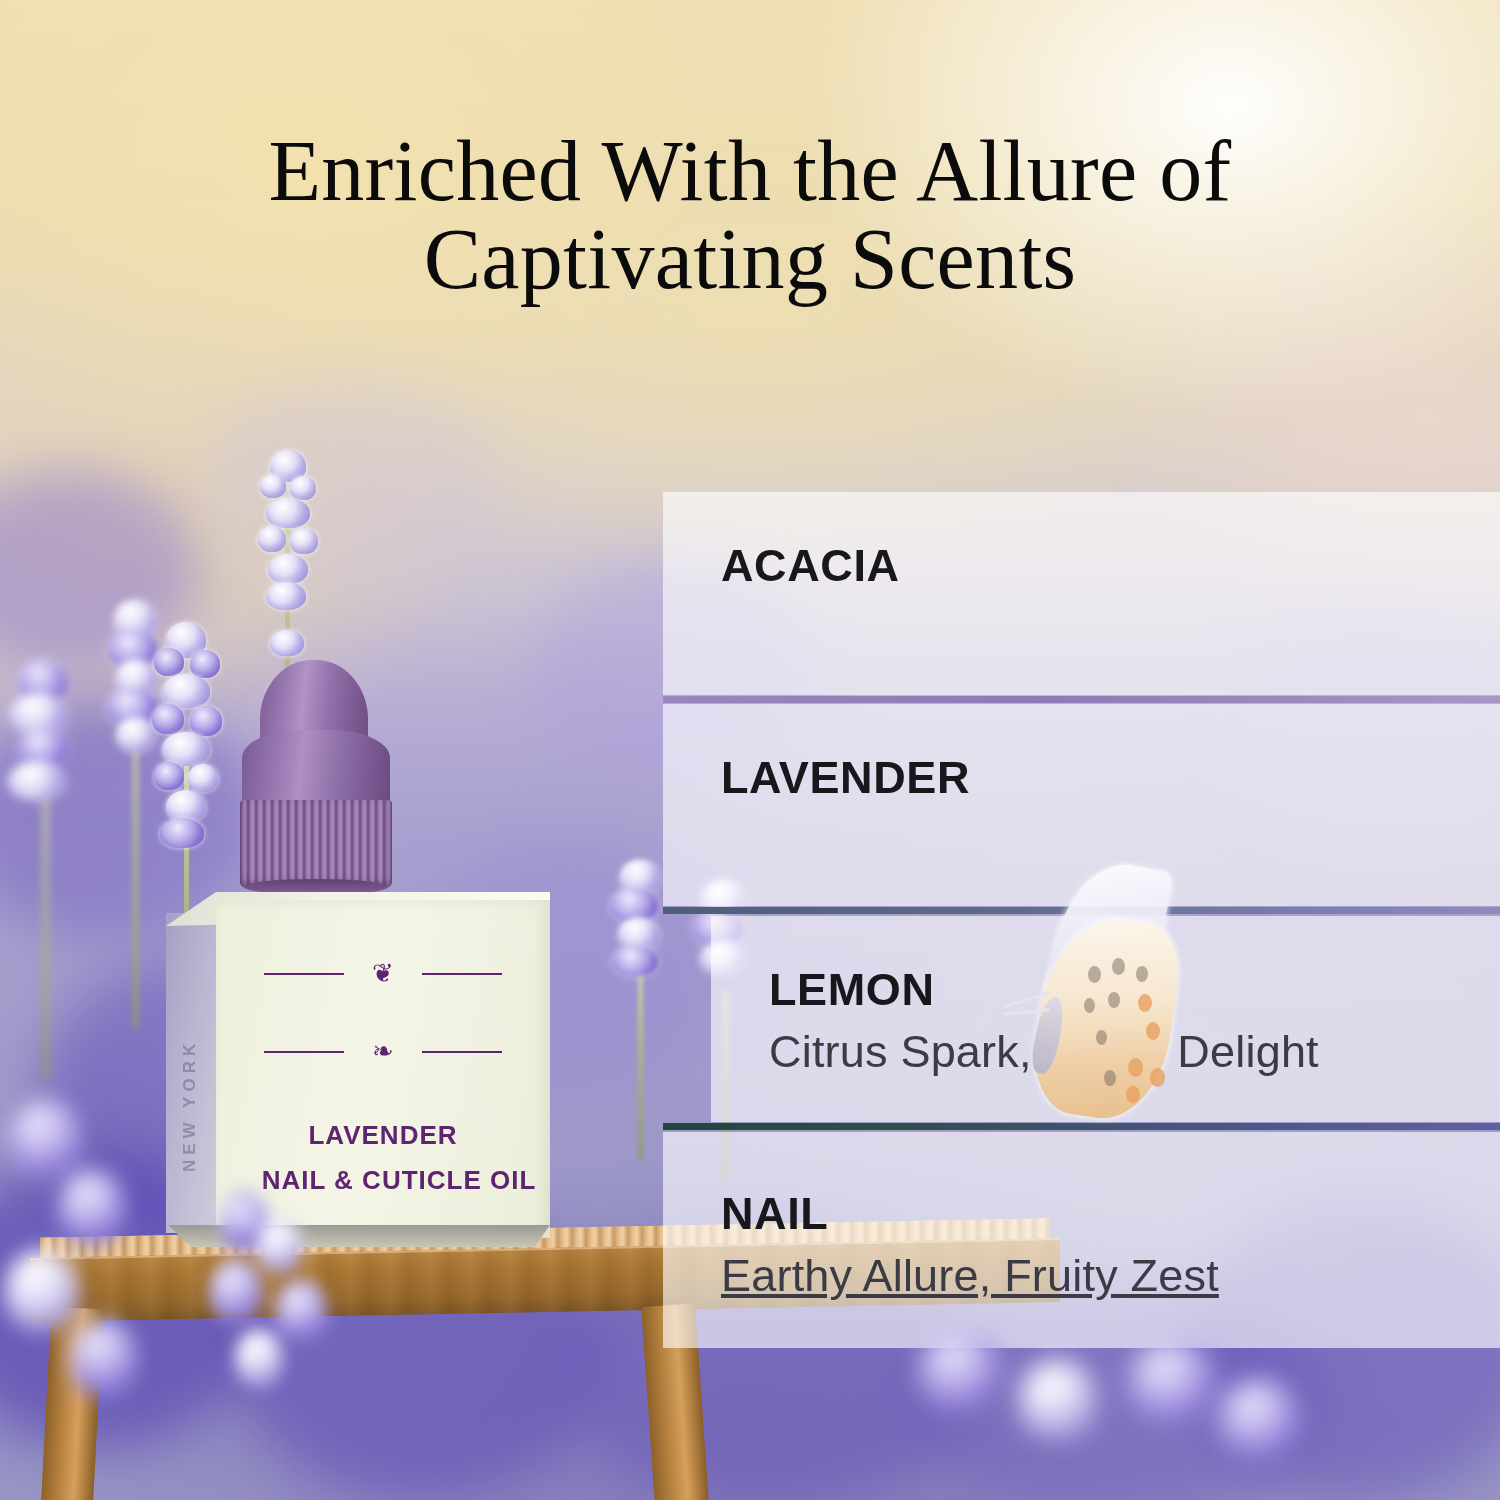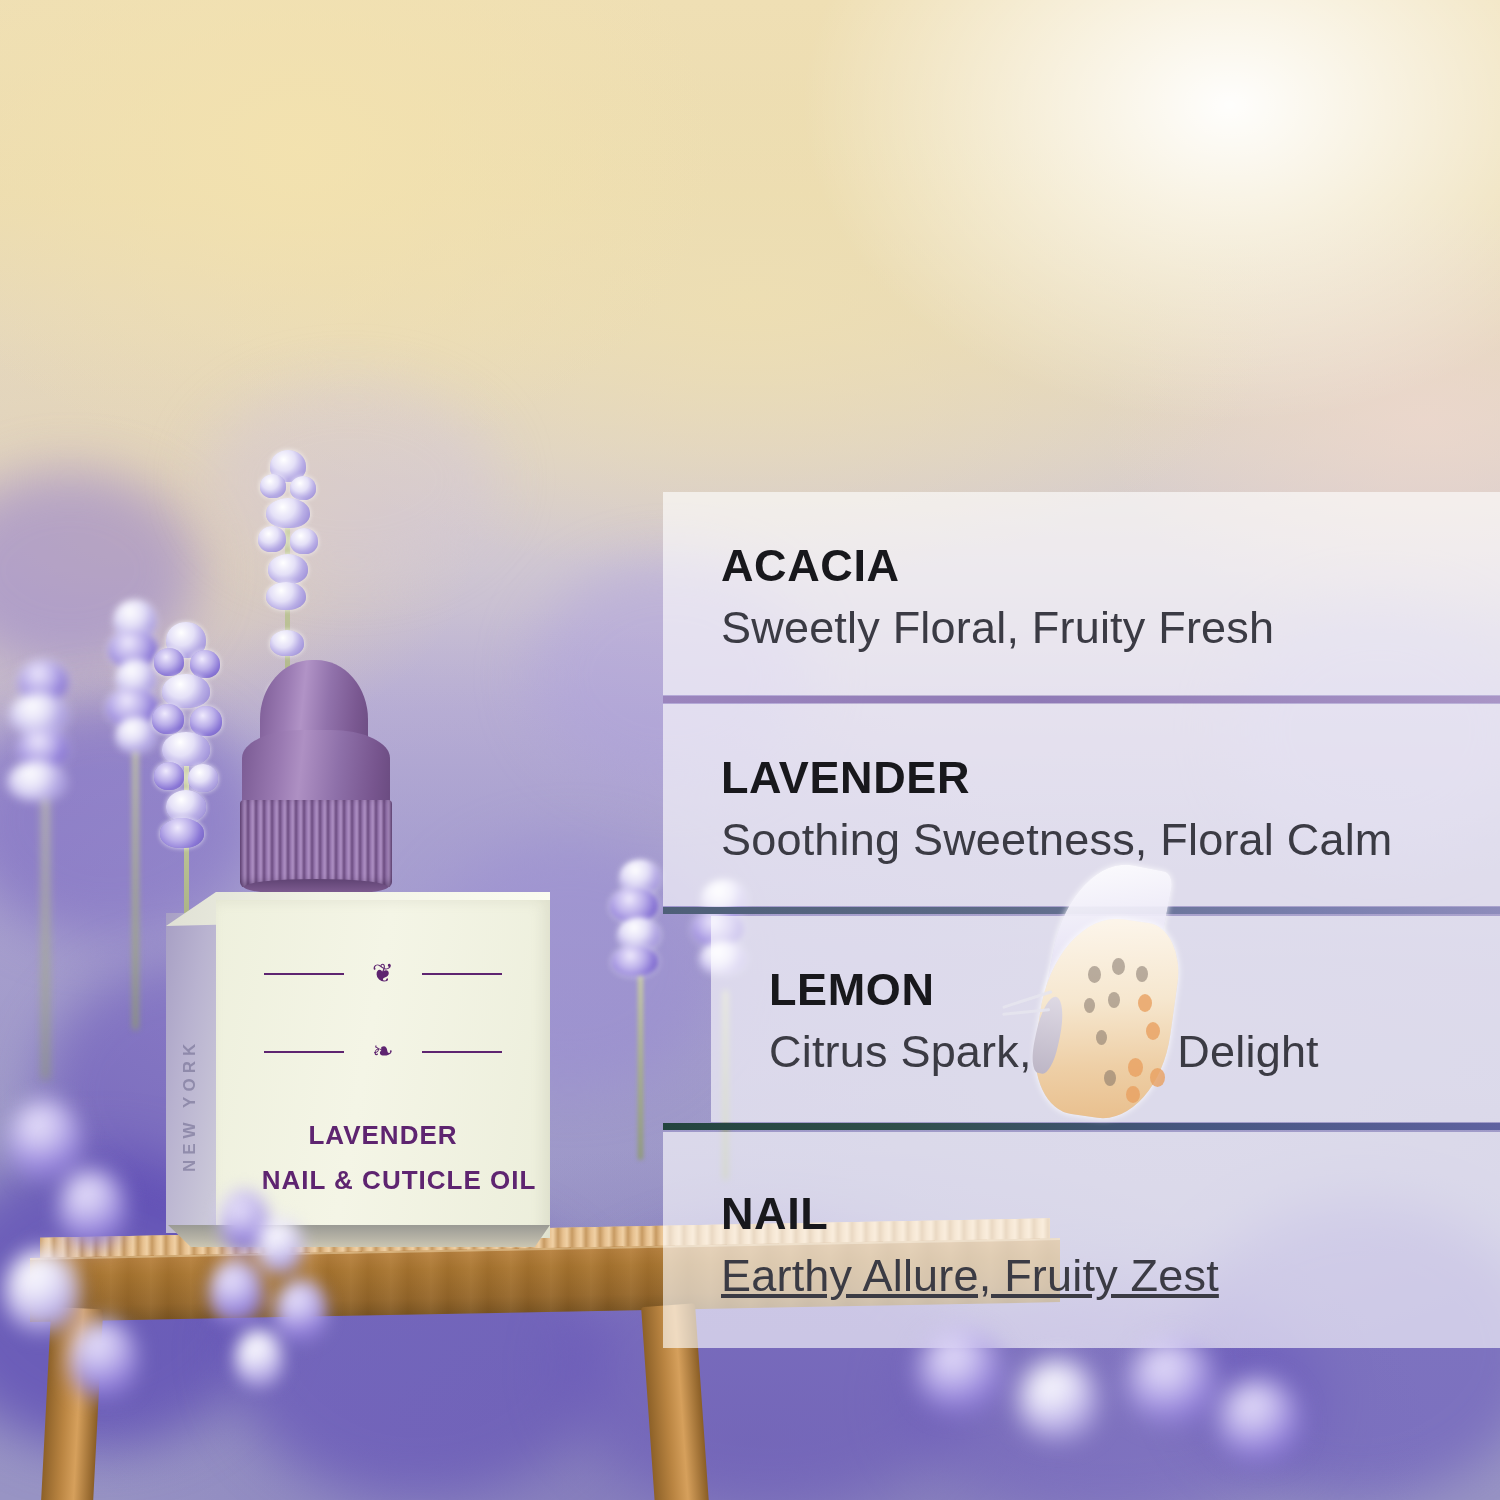--- a/index.html
+++ b/index.html
@@ -281,20 +281,24 @@
   <div class="blob" style="left:560px;  top:1230px; width:420px; height:280px; background:rgba(104,84,190,0.55);"></div>
   <div class="blob" style="left:900px;  top:1280px; width:420px; height:240px; background:rgba(112,92,194,0.5);"></div>
   <div class="blob" style="left:1180px; top:1200px; width:360px; height:300px; background:rgba(96,78,186,0.5);"></div>
   <div class="blob" style="left:530px;  top:560px;  width:280px; height:230px; background:rgba(175,162,222,0.45);"></div>
   <div class="blob" style="left:420px;  top:840px;  width:300px; height:250px; background:rgba(150,135,210,0.5);"></div>
   <div class="blob" style="left:1230px; top:600px;  width:300px; height:260px; background:rgba(186,178,224,0.4);"></div>
   <div class="blob" style="left:200px;  top:380px;  width:300px; height:200px; background:rgba(210,196,216,0.38);"></div>
 
   <div class="bg-haze"></div>
 
+  <div class="headline" style="top:128px;">
+    <span class="l">Enriched With the Allure of</span>
+    <span class="l">Captivating Scents</span>
+  </div>
 
   <div class="sprig" style="left:100px; top:600px; width:70px; height:430px; filter:blur(3px);">
     <div class="stem" style="height:300px;"></div>
     <div class="floret" style="left:14px; top:0px;   width:42px; height:40px;"></div>
     <div class="floret deep" style="left:8px;  top:30px;  width:50px; height:38px;"></div>
     <div class="floret" style="left:16px; top:60px;  width:40px; height:36px;"></div>
     <div class="floret deep" style="left:6px;  top:88px;  width:52px; height:38px;"></div>
     <div class="floret" style="left:16px; top:118px; width:40px; height:34px;"></div>
   </div>
 
@@ -379,27 +383,25 @@
     <div class="brand-rule" style="left:262px; top:391px; width:80px;"></div>
 
     <div class="box-sub" style="left:56px; top:460px; width:334px; font-size:26px;">LAVENDER</div>
     <div class="box-sub" style="left:72px; top:505px; width:334px; font-size:26px;">NAIL &amp; CUTICLE OIL</div>
   </div>
 
   <div class="panel" style="left:663px; top:492px; width:837px; height:856px;">
 
     <div class="scent-row" style="top:0px; height:203px;text-decoration:underline;">
       <div class="title" style="top:48px;">ACACIA</div>
-      <div class="desc" style="top:110px;">Sweetly Floral, Fruity Fresh</div>
     </div>
     <div class="divider" style="top:204px; background:linear-gradient(90deg,#9b85bd 0%,#8f7ab6 45%,#a995c6 100%);"></div>
 
     <div class="scent-row" style="top:212px; height:202px;">
       <div class="title" style="top:48px;">LAVENDER</div>
-      <div class="desc" style="top:110px;">Soothing Sweetness, Floral Calm</div>
     </div>
     <div class="divider" style="top:415px; background:linear-gradient(90deg,#4e5f78 0%,#5d6b87 40%,#7a7fae 78%,#8e8cbb 100%);"></div>
 
     <div class="scent-row" style="top:424px; height:206px;margin-left:48px;">
       <div class="title" style="top:48px;">LEMON</div>
       <div class="desc" style="top:110px;">Citrus Spark, Tangy Delight</div>
     </div>
     <div class="divider" style="top:631px; background:linear-gradient(90deg,#23443f 0%,#2f4f4a 28%,#46567f 62%,#5f62a0 100%);"></div>
 
     <div class="scent-row" style="top:640px; height:216px;">

